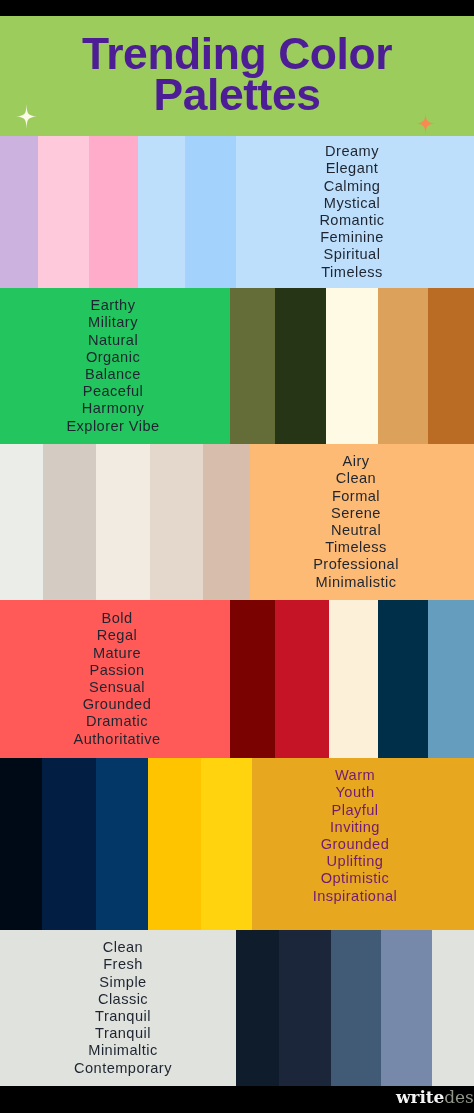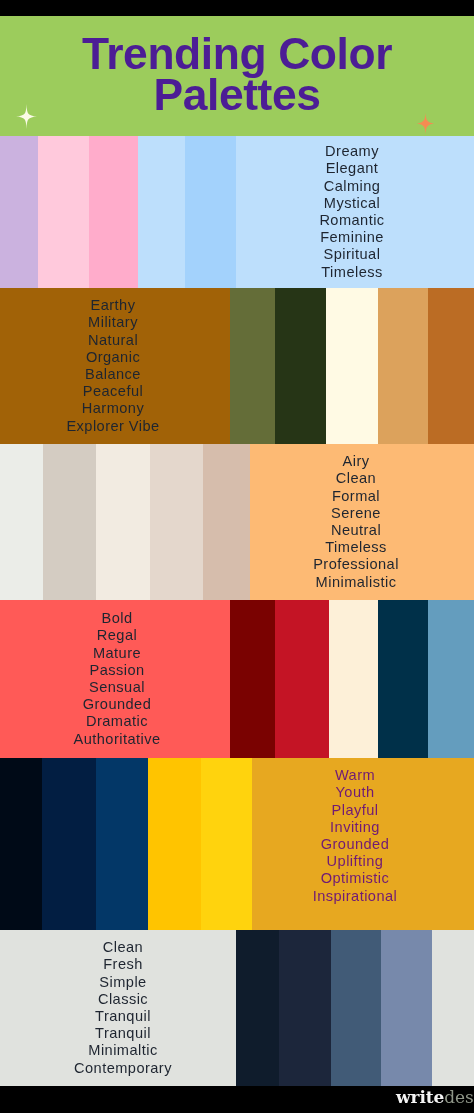--- a/index.html
+++ b/index.html
@@ -57,21 +57,21 @@
           <div>Dreamy</div>
           <div>Elegant</div>
           <div>Calming</div>
           <div>Mystical</div>
           <div>Romantic</div>
           <div>Feminine</div>
           <div>Spiritual</div>
           <div>Timeless</div>
         </div>
       </div>
-      <div class="row" style="top: 288px; height: 156px; background: #a16207;">
+      <div class="row" style="top: 288px; height: 156px; background: #22c55e;">
         <div class="sw" style="left: 230px; width: 45px; background: rgb(100, 109, 56);"></div>
         <div class="sw" style="left: 275px; width: 51px; background: rgb(38, 53, 22);"></div>
         <div class="sw" style="left: 326px; width: 52px; background: rgb(255, 250, 228);"></div>
         <div class="sw" style="left: 378px; width: 50px; background: rgb(220, 162, 92);"></div>
         <div class="sw" style="left: 428px; width: 46px; background: rgb(187, 108, 36);"></div>
         <div class="words" style="margin-top: 0px; left: -2px; width: 230px; color: rgb(30, 37, 48);">
           <div>Earthy</div>
           <div>Military</div>
           <div>Natural</div>
           <div>Organic</div>

